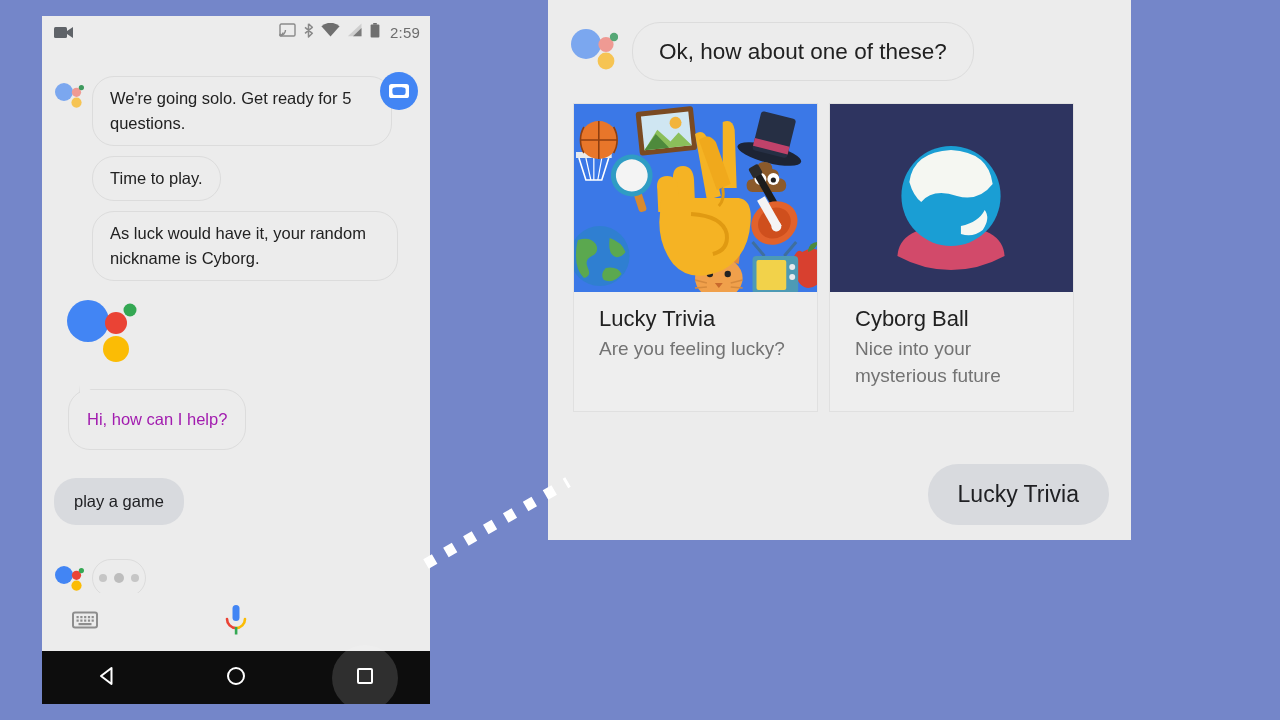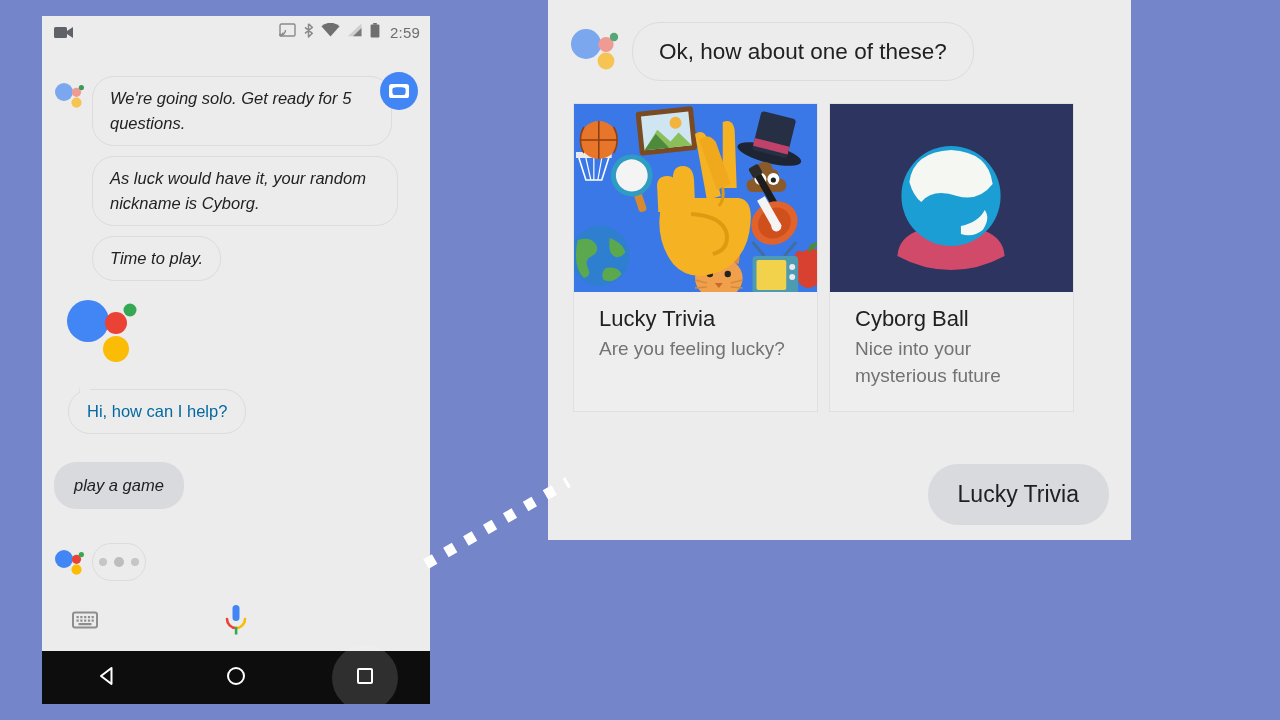--- a/index.html
+++ b/index.html
@@ -52,21 +52,20 @@
   .row.right { justify-content: flex-start; }
 
   .bubble {
     background: #ececec;
     border: 1px solid #dcdcdc;
     border-radius: 22px;
     padding: 9px 17px;
     font-size: 16.5px;
     line-height: 25px;
     color: #222;
-    font-style: italic;
   }
   .bubble.user {
     background: #d8dade;
     border: none;
     border-radius: 22px;
     padding: 11px 20px;
     font-size: 16.5px;
     color: #202124;
   }
 
@@ -80,23 +79,23 @@
 
   .hero-logo { margin: 18px 0 0 12px; }
 
   .tail-bubble {
     position: relative;
     margin: 16px 0 0 14px;
     display: inline-block;
     border: 1px solid #dcdcdc;
     background: #ececec;
     border-radius: 22px;
-    padding: 12px 18px;
+    padding: 20px 18px;
     font-size: 16.5px;
-    color: #0369a1;
+    color: #a21caf;
   }
   .tail-bubble::before {
     content: ""; position: absolute; left: 10px; top: -9px;
     width: 14px; height: 12px;
     background: #ececec;
     clip-path: polygon(0 100%, 100% 100%, 10% 0);
     border-left: 1px solid #dcdcdc;
   }
 
   .user-row { margin-top: 28px; padding-right: 8px; }
@@ -246,28 +245,28 @@
             <circle cx="22.5" cy="20.6" r="5.1" fill="#f6c453"></circle>
           </svg>
         </span>
         <div class="bubble b1">We're going solo. Get ready for 5 questions.</div>
       </div>
 
       <div class="row">
         <span class="glogo" style="visibility:hidden">
           <svg width="30" height="28" viewBox="0 0 30 28"></svg>
         </span>
-        <div class="bubble b2">As luck would have it, your random nickname is Cyborg.</div>
+        <div class="bubble">Time to play.</div>
       </div>
 
       <div class="row">
         <span class="glogo" style="visibility:hidden">
           <svg width="30" height="28" viewBox="0 0 30 28"></svg>
         </span>
-        <div class="bubble">Time to play.</div>
+        <div class="bubble b2">As luck would have it, your random nickname is Cyborg.</div>
       </div>
     </div>
 
     <div class="hero-logo">
       <svg width="74" height="70" viewBox="0 0 74 70">
         <circle cx="22" cy="22" r="21" fill="#4285f4"></circle>
         <circle cx="50" cy="24" r="11" fill="#ea4335"></circle>
         <circle cx="64" cy="11" r="6.5" fill="#34a853"></circle>
         <circle cx="50" cy="50" r="13" fill="#fbbc05"></circle>
       </svg>

